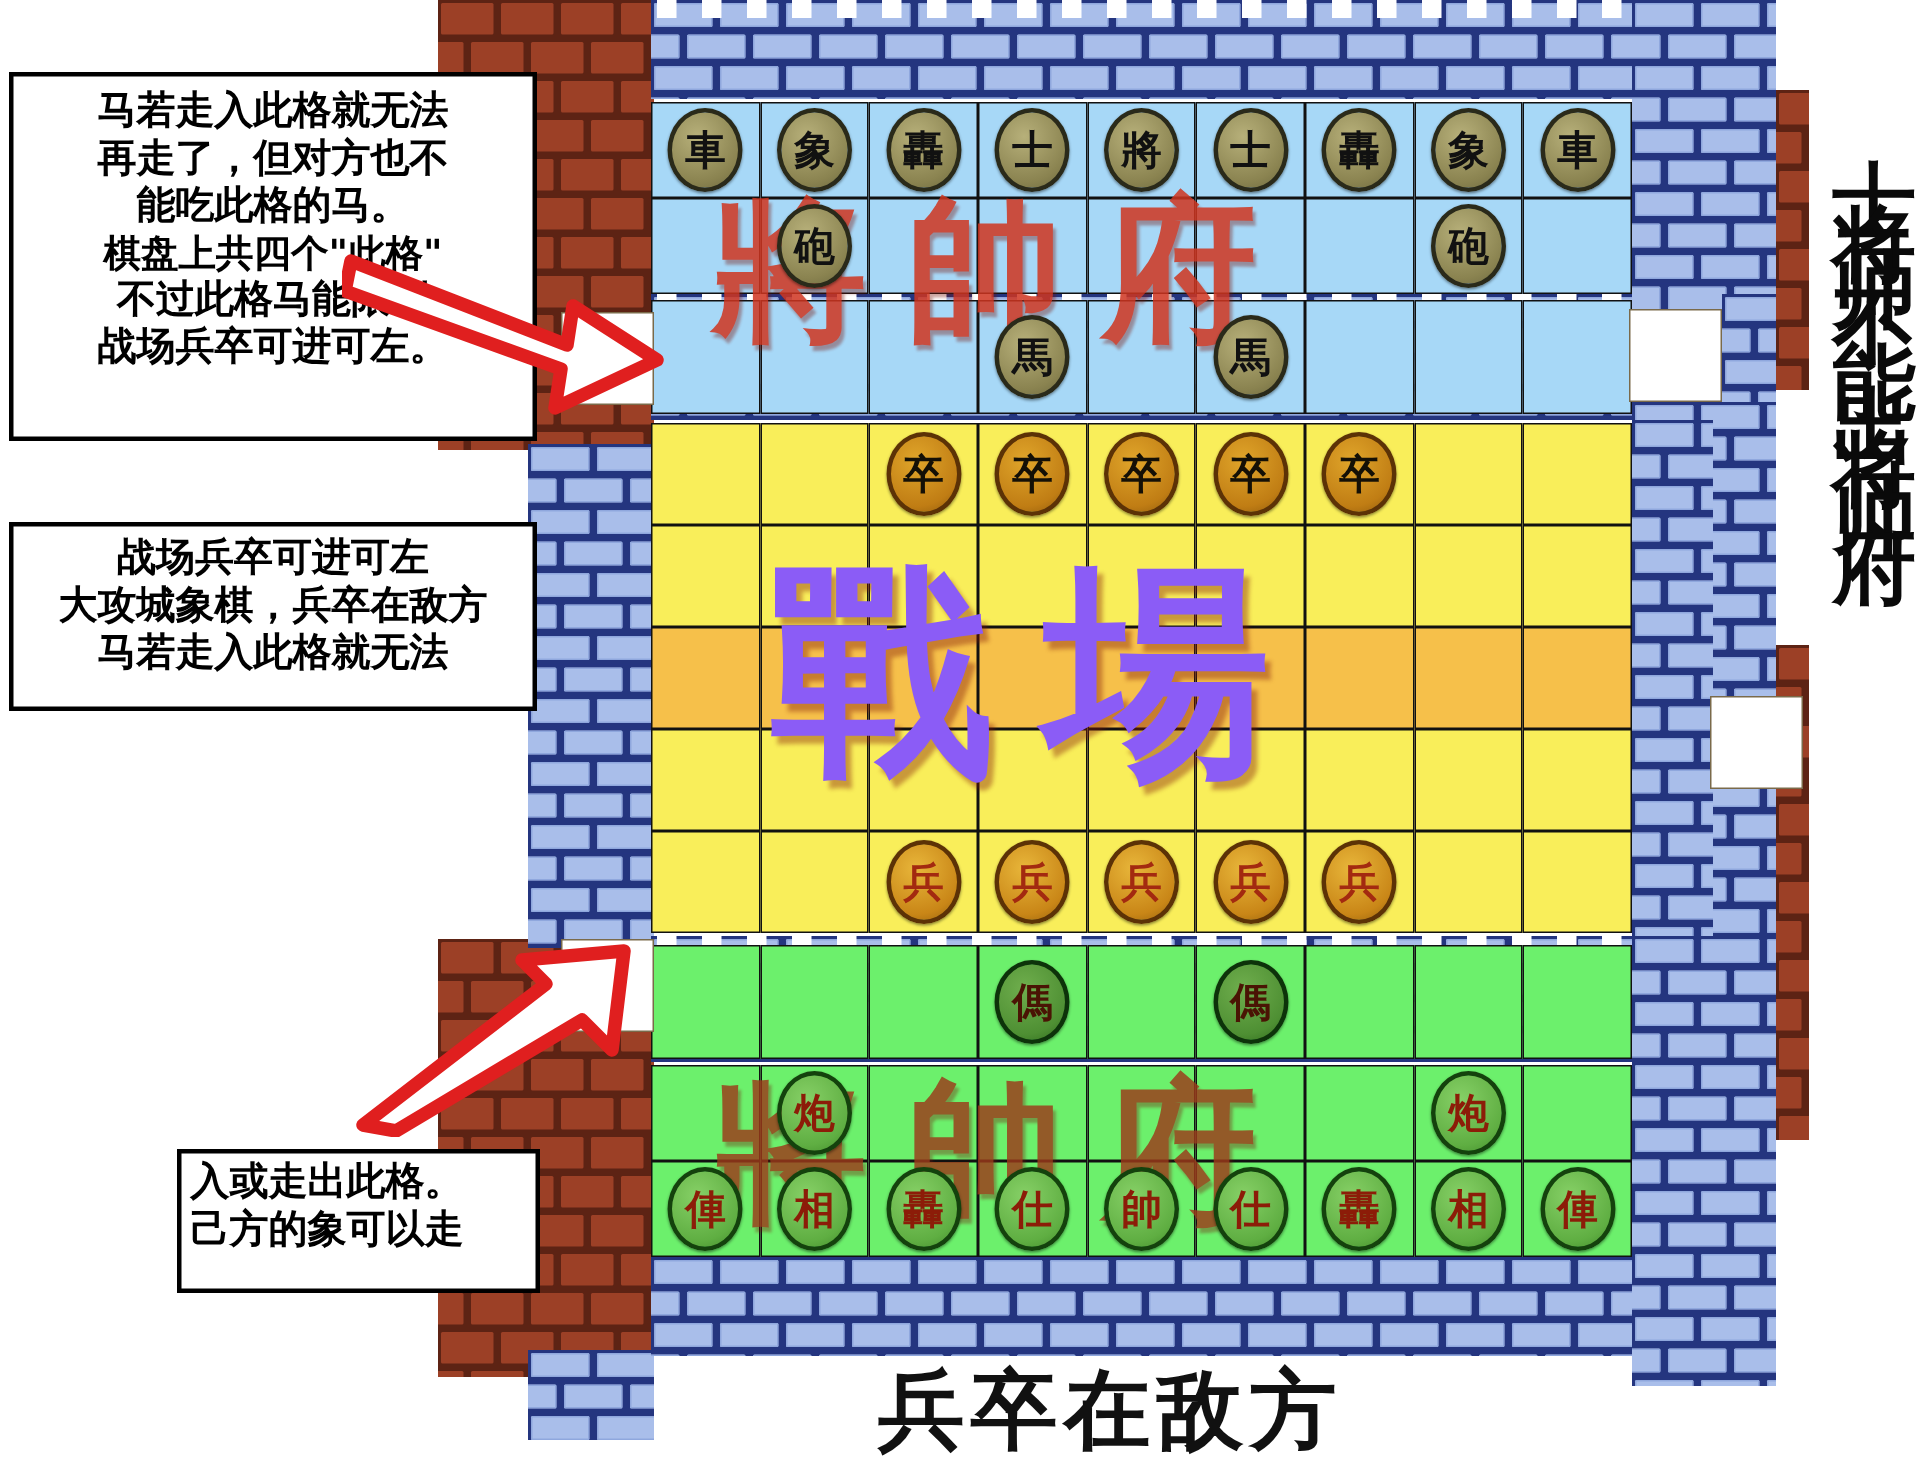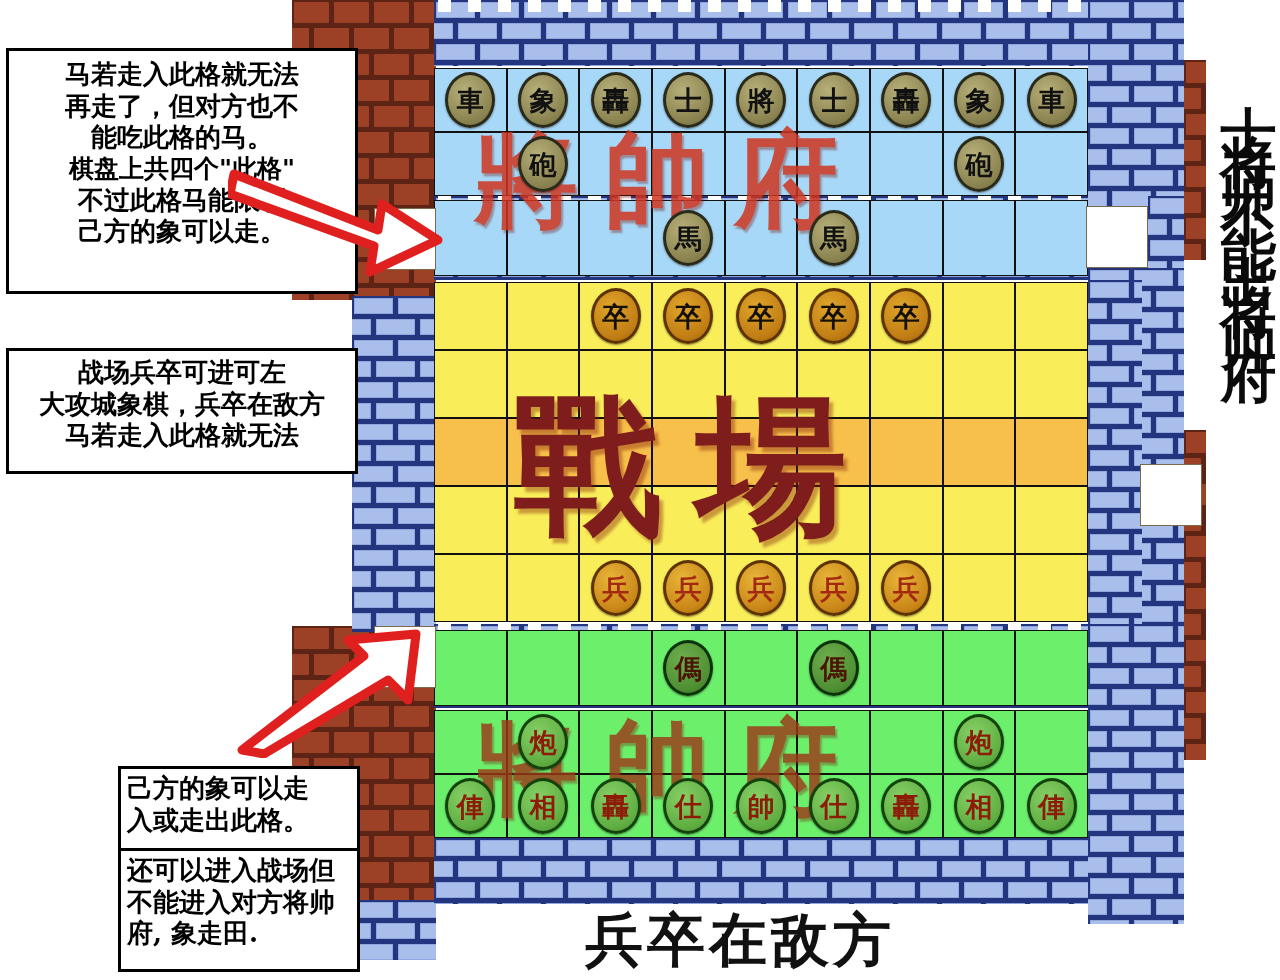--- a/index.html
+++ b/index.html
@@ -90,22 +90,22 @@
 
   
   .bigred{
     position:absolute;z-index:3;pointer-events:none;
     font-family:"DejaVu Serif","Liberation Serif",serif;
     font-weight:bold;color:#cf3520;
     text-shadow:2px 3px 2px rgba(120,20,10,.45);
     white-space:nowrap;opacity:.85;
   }
   #jiang-fu-top{left:40px;top:112px;font-size:104px;letter-spacing:26px;}
-  #zhan-chang {left:78px;top:368px;font-size:150px;letter-spacing:34px;
-               color:#7f1d1d;opacity:1;text-shadow:4px 5px 3px rgba(130,25,10,.4);}
+  #zhan-chang {left:78px;top:350px;font-size:150px;letter-spacing:34px;
+               color:#8b5cf6;opacity:1;text-shadow:4px 5px 3px rgba(130,25,10,.4);}
   #jiang-fu-bot{left:40px;top:700px;font-size:104px;letter-spacing:26px;
                color:#9c3a1a;opacity:.82;}
 
   
   .callout{
     position:absolute;background:#fff;border:3px solid #000;
     font-family:"DejaVu Serif","Liberation Serif",serif;
     color:#000;z-index:40;
   }
   .callout p{
@@ -1342,38 +1342,33 @@
   <svg class="arrow" style="left:236px;top:628px;" width="190" height="130" viewBox="0 0 190 130">
     <polygon points="6,122 128,28 112,12 180,6 172,72 152,52 28,126" fill="#ffffff" stroke="#e01f1f" stroke-width="9" stroke-linejoin="round"></polygon>
   </svg>
 
   <div class="callout" id="note1">
     <p>马若走入此格就无法</p>
     <p>再走了，但对方也不</p>
     <p>能吃此格的马。</p>
     <p class="small">棋盘上共四个"此格"</p>
     <p>不过此格马能限制</p>
-    <p>己方的象可以走。</p>
+    <p>战场兵卒可进可左。</p>
   </div>
 
   <div class="callout" id="note2">
     <p>战场兵卒可进可左</p>
     <p>大攻城象棋，兵卒在敌方</p>
     <p>马若走入此格就无法</p>
   </div>
 
   <div class="callout" id="note3">
+    <p>入或走出此格。</p>
     <p>己方的象可以走</p>
-    <p>入或走出此格。</p>
   </div>
 
-  <div class="callout" id="note4">
-    <p>还可以进入战场但</p>
-    <p>不能进入对方将帅</p>
-    <p>府, 象走田.</p>
-  </div>
 
   <div id="rtext">士将帅不能出将帅府</div>
 
   <div id="title">兵卒在敌方</div>
 
   <div class="bottomstrip"></div>
 </div>
 
 </body></html>

